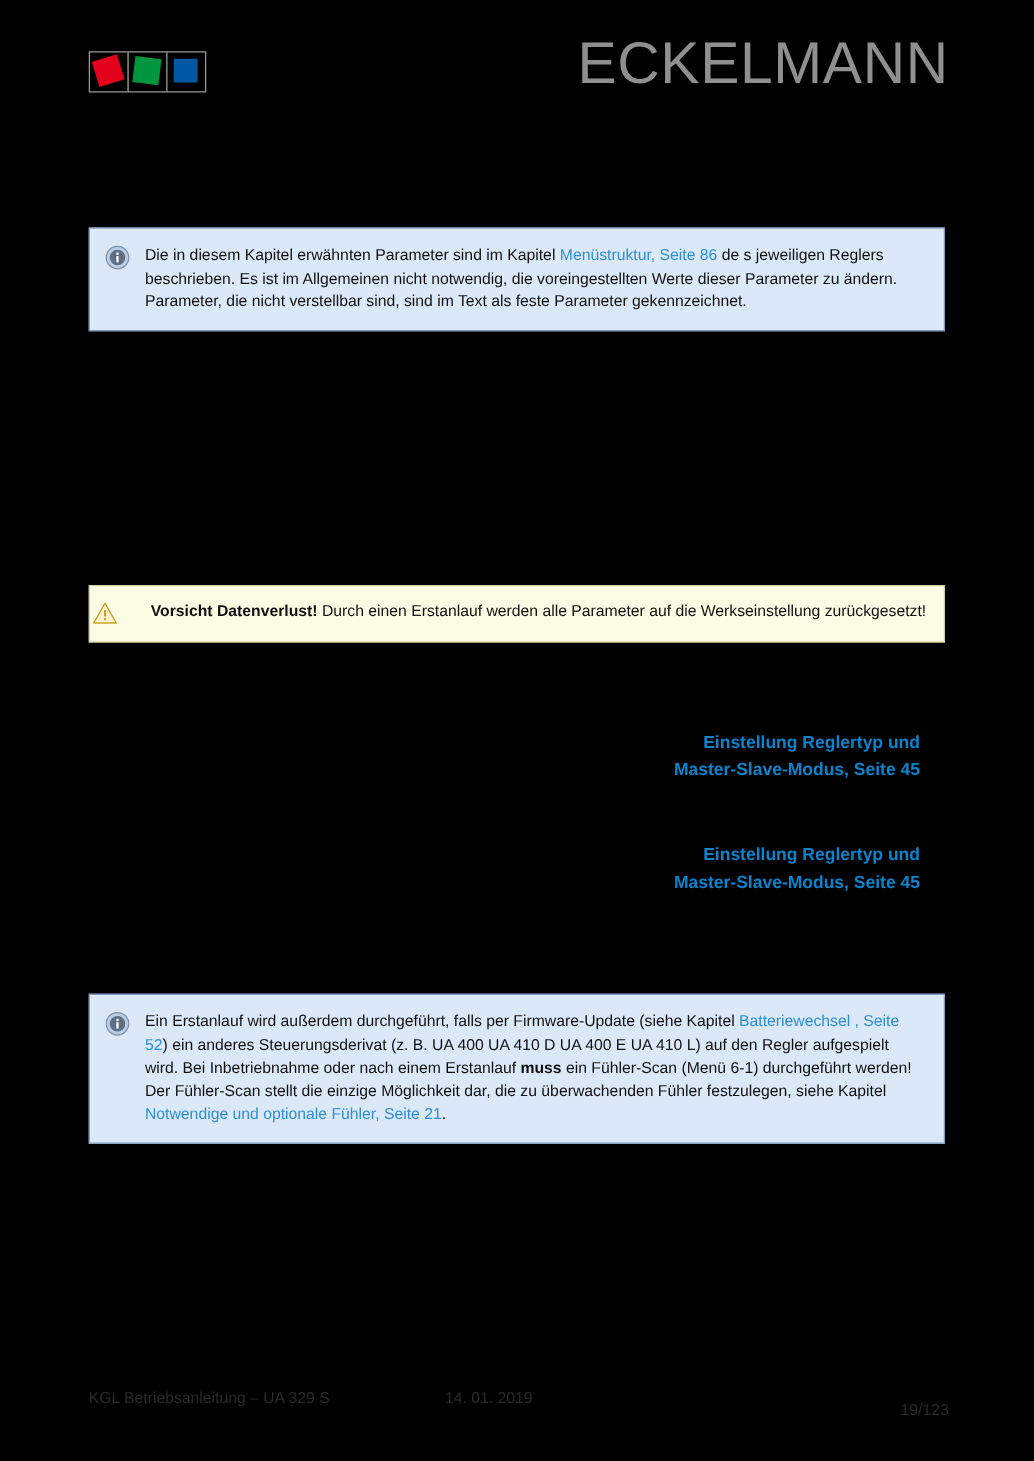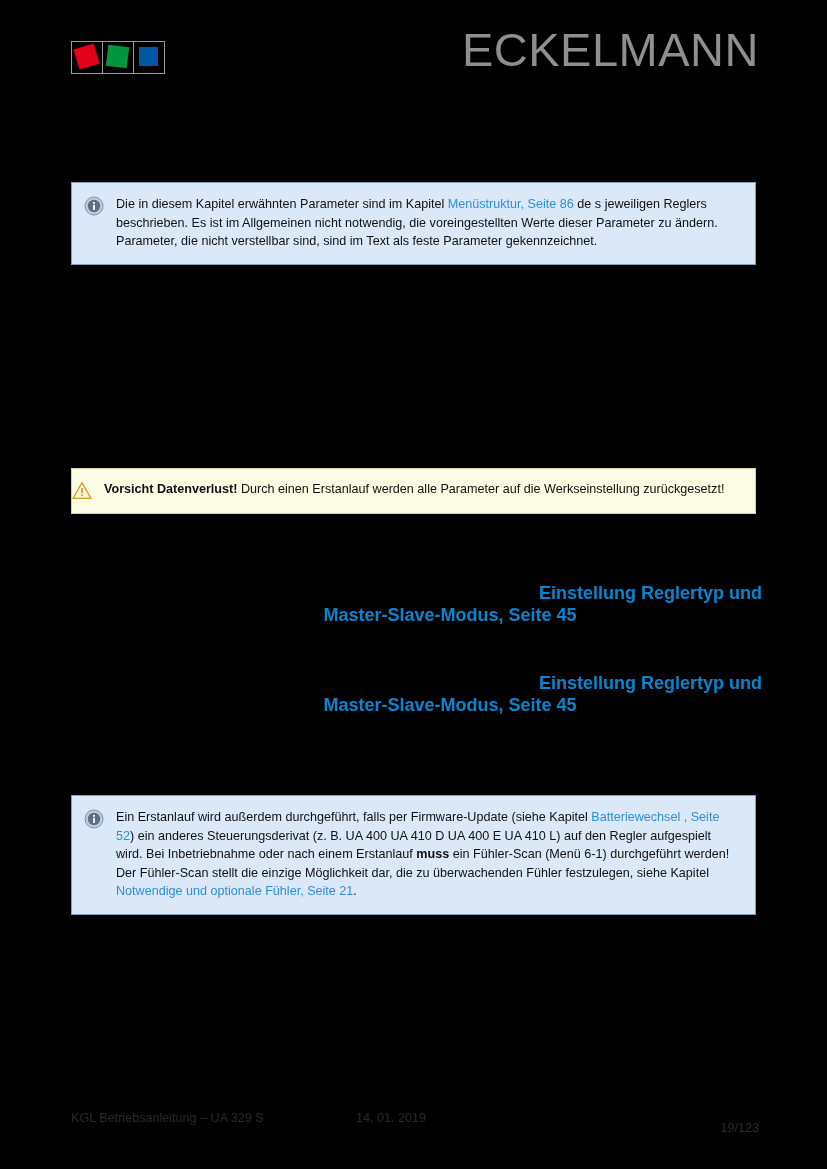--- a/index.html
+++ b/index.html
@@ -87,20 +87,21 @@
   }
   .note-info {
     background: #dbe8f7;
     border: 1px solid #7f9fc2;
     padding: 12px 14px 13px 12px;
   }
   .note-warn {
     background: #fcfbe3;
     border: 1px solid #d8d0a0;
     padding: 11px 14px 12px 0;
+    text-align: right;
   }
   .note-icon {
     flex: 0 0 auto;
     width: 22px;
     height: 20px;
     margin-right: 10px;
     margin-top: 1px;
   }
   .note-body {
     flex: 1 1 auto;
@@ -113,34 +114,33 @@
   .note-box-3 { top: 795px; }
 
   .lnk { color: #2e8fd4; text-align: center; }
   .bold { font-weight: bold; }
 
   
   .xref-block {
     position: absolute;
     left: 112px;
     width: 624px;
-    font-size: 18px;
+    font-size: 14px;
     line-height: 22px;
     color: #0b84cf;
     font-weight: bold;
     text-align: justify;
-    margin-left: 26px;
   }
   .xref-block .xref-line-a {
     display: block;
     text-align: right;
   }
   .xref-block .xref-line-b {
     display: block;
-    text-align: center;
+    text-align: right;
   }
   .xref-1 { top: 582px; }
   .xref-2 { top: 672px; }
 
   
   .footer {
     position: absolute;
     left: 0;
     top: 1111px;
     width: 827px;

